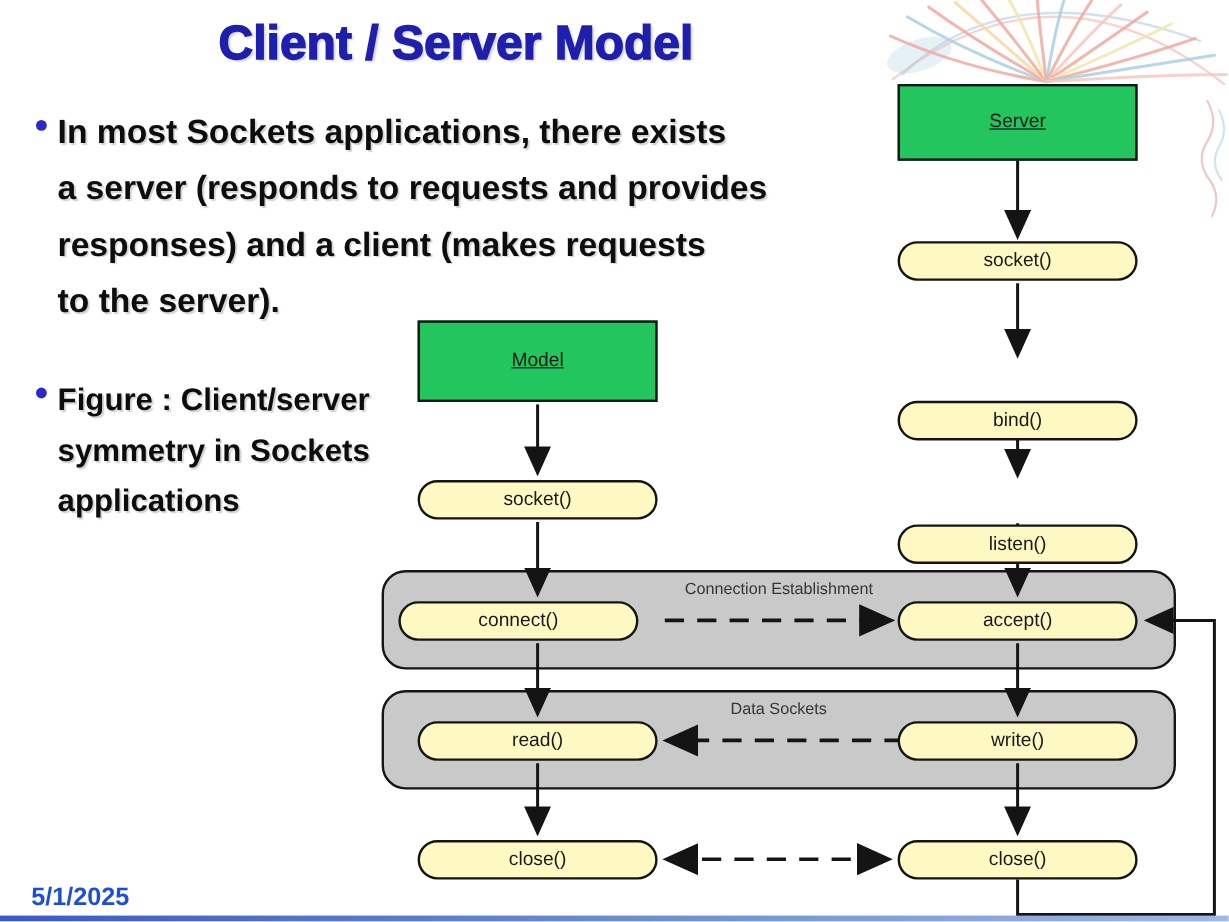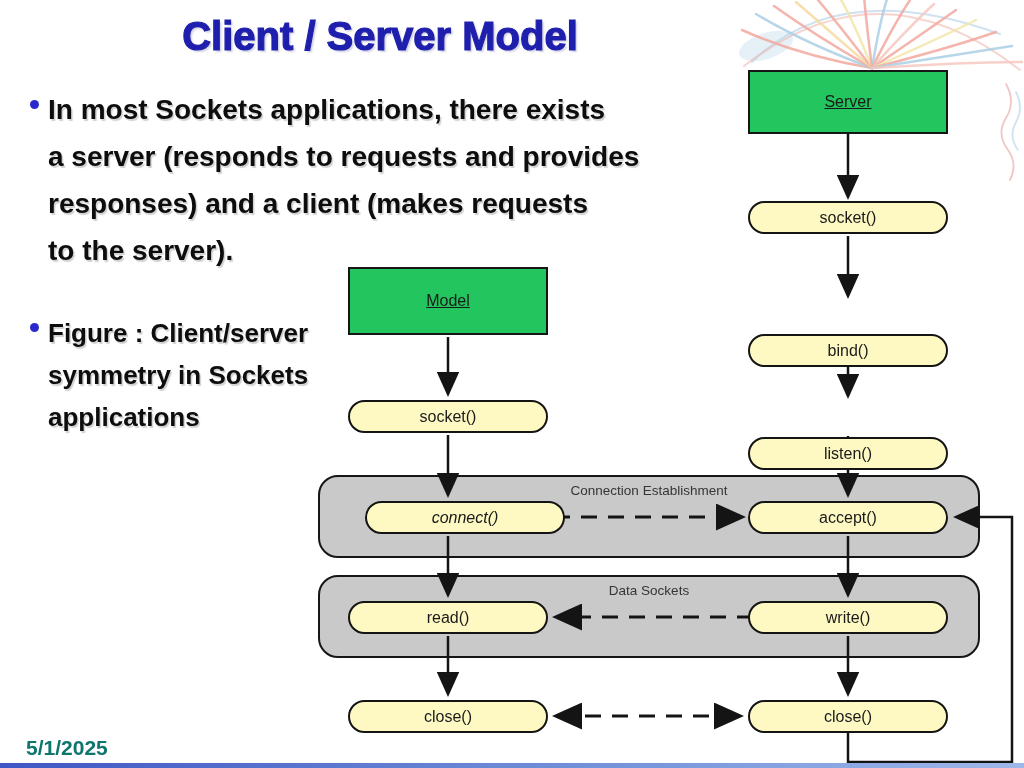--- a/index.html
+++ b/index.html
@@ -45,21 +45,21 @@
   .node-box .u{text-decoration:underline;}
   .pill{
     position:absolute;width:200px;height:33px;background:#fef9c3;
     border:2.5px solid #141414;border-radius:17px;box-sizing:border-box;
     display:flex;align-items:center;justify-content:center;
     font-size:16px;color:#1a1a1a;
   }
   svg.layer{position:absolute;left:0;top:0;pointer-events:none;}
 
   
-  .date{position:absolute;left:26px;top:736px;font-size:21px;font-weight:bold;color:#0f766e;text-align:center;}
+  .date{position:absolute;left:26px;top:736px;font-size:21px;font-weight:bold;color:#1d4ed8;text-align:center;}
   .bottom-bar{
     position:absolute;left:0;bottom:0;width:1024px;height:5px;
     background:linear-gradient(90deg,#3f57c4 0%,#6f8fd8 55%,#9fb8ea 100%);
   }
 </style>
 </head>
 <body>
 
 <div class="slide">
 
@@ -153,19 +153,19 @@
   </div>
 
   <div class="pill" style="left:748px;top:201px;">socket()</div>
   <div class="pill" style="left:748px;top:302px;margin-top:32px;">bind()</div>
   <div class="pill" style="left:748px;top:402px;margin-top:35px;">listen()</div>
   <div class="pill" style="left:748px;top:501px;">accept()</div>
   <div class="pill" style="left:748px;top:601px;">write()</div>
   <div class="pill" style="left:748px;top:700px;">close()</div>
 
   <div class="pill" style="left:348px;top:400px;">socket()</div>
-  <div class="pill" style="left:365px;top:501px;font-style:italic;">connect()</div>
+  <div class="pill" style="left:332px;top:501px;">connect()</div>
   <div class="pill" style="left:348px;top:601px;text-align:center;">read()</div>
   <div class="pill" style="left:348px;top:700px;">close()</div>
 
   <div class="date">5/1/2025</div>
   <div class="bottom-bar"></div>
 </div>
 
 </body></html>

